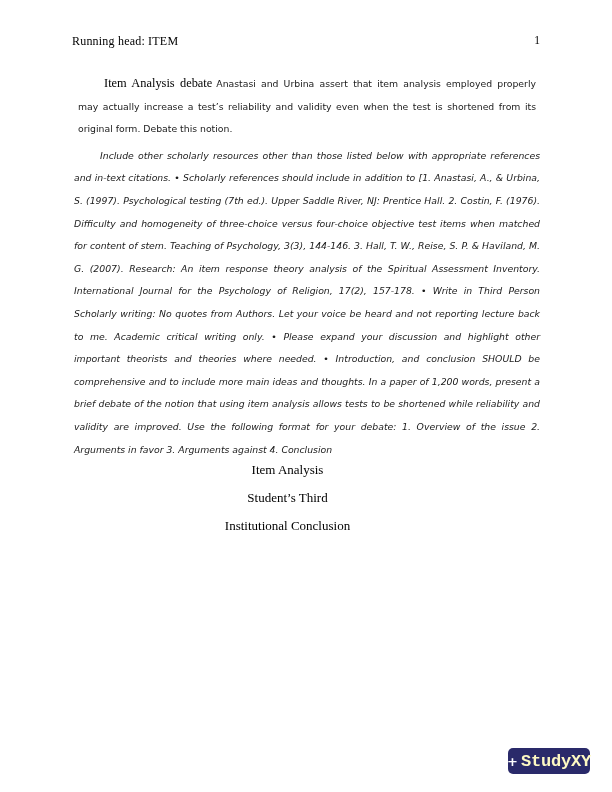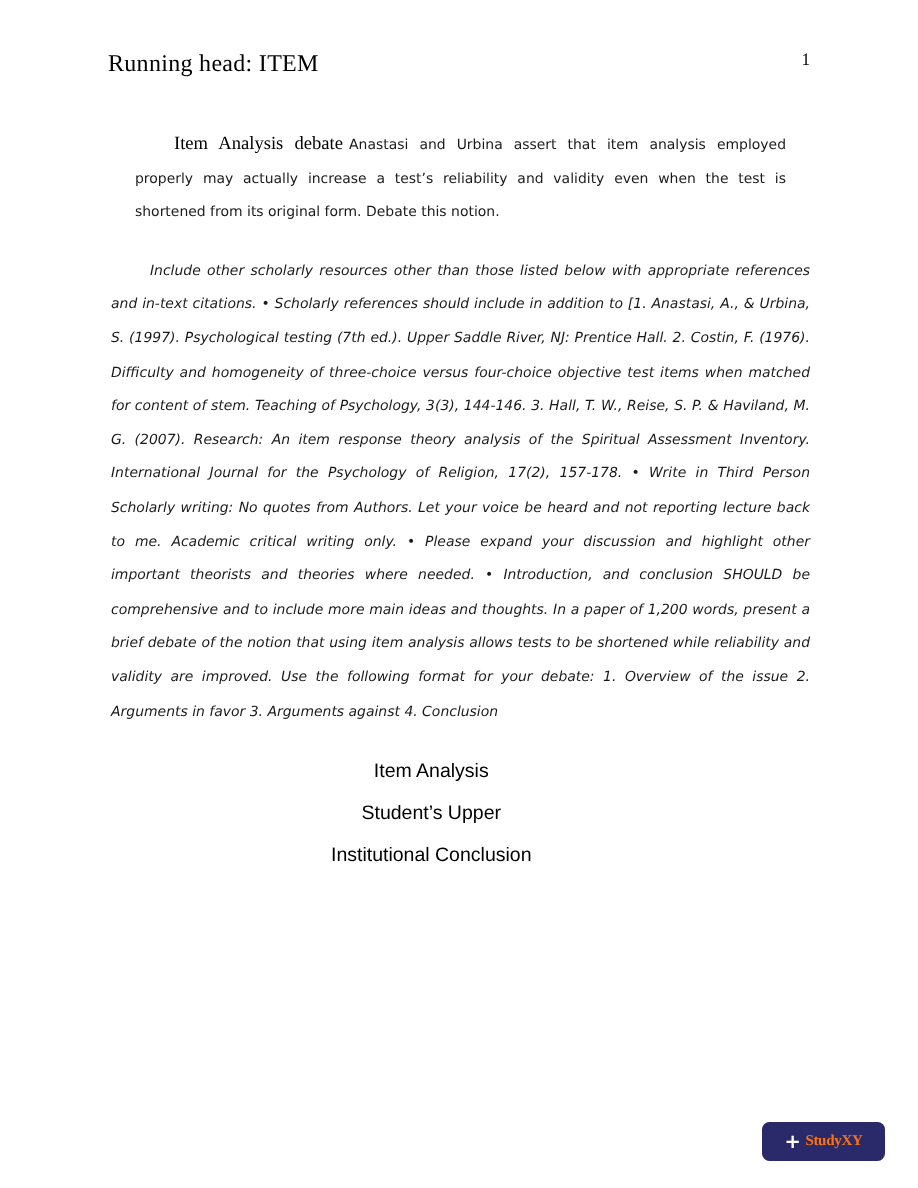--- a/index.html
+++ b/index.html
@@ -19,21 +19,21 @@
     position: relative;
     width: 612px;
     height: 792px;
     box-sizing: border-box;
   }
   .running-head {
     position: absolute;
     top: 34px;
     left: 72px;
     font-family: "Liberation Serif", serif;
-    font-size: 16px;
+    font-size: 12px;
     letter-spacing: 0.2px;
     color: #000;
   }
   .page-number {
     position: absolute;
     top: 34px;
     right: 72px;
     font-family: "Liberation Serif", serif;
     font-size: 11.5px;
     color: #000;
@@ -58,25 +58,25 @@
     display: inline-block;
     width: 26px;
   }
   .para2 {
     margin-top: 0;
     text-align: justify;
     font-style: italic;
   }
   .title-block {
     position: absolute;
-    top: 500px;
+    top: 456px;
     left: 0;
     width: 575px;
     text-align: center;
-    font-family: Liberation Sans, sans-serif;
+    font-family: Liberation Serif, serif;
     font-size: 13px;
     color: #000;
   }
   .title-block div {
     line-height: 28px;
   }
   .watermark {
     position: absolute;
     right: 22px;
     bottom: 18px;
@@ -90,23 +90,23 @@
     gap: 3px;
   }
   .watermark .plus {
     color: #ffffff;
     font-family: "DejaVu Sans", sans-serif;
     font-size: 13px;
     font-weight: bold;
     line-height: 1;
   }
   .watermark .wm-text {
-    color: #f97316;
-    font-family: Liberation Serif, serif;
-    font-size: 10px;
+    color: #fef9c3;
+    font-family: Liberation Mono, monospace;
+    font-size: 17px;
     font-weight: bold;
     letter-spacing: -0.2px;
     line-height: 1;
   }
   .edge-shadow {
     position: absolute;
     top: 0;
     left: 0;
     width: 612px;
     height: 792px;
@@ -117,31 +117,31 @@
 </head>
 <body>
 
 <div class="page">
 
   <div class="running-head">Running head: ITEM</div>
 
   <div class="page-number">1</div>
 
   <div class="body-block">
-    <p style="margin:16px;">
+    <p style="margin:4px;">
       <span class="para-indent"></span><span class="lead">Item Analysis debate</span><span style="margin-left:4px;">Anastasi and Urbina assert that item analysis employed properly may actually increase a test’s reliability and validity even when the test is shortened from its original form. Debate this notion.</span>
     </p>
     <p class="para2" style="margin:0;">
       <span class="para-indent"></span><span>Include other scholarly resources other than those listed below with appropriate references and in-text citations. • Scholarly references should include in addition to [1. Anastasi, A., &amp; Urbina, S. (1997). Psychological testing (7th ed.). Upper Saddle River, NJ: Prentice Hall. 2. Costin, F. (1976). Difficulty and homogeneity of three-choice versus four-choice objective test items when matched for content of stem. Teaching of Psychology, 3(3), 144-146. 3. Hall, T. W., Reise, S. P. &amp; Haviland, M. G. (2007). Research: An item response theory analysis of the Spiritual Assessment Inventory. International Journal for the Psychology of Religion, 17(2), 157-178. • Write in Third Person Scholarly writing: No quotes from Authors. Let your voice be heard and not reporting lecture back to me. Academic critical writing only. • Please expand your discussion and highlight other important theorists and theories where needed. • Introduction, and conclusion SHOULD be comprehensive and to include more main ideas and thoughts. In a paper of 1,200 words, present a brief debate of the notion that using item analysis allows tests to be shortened while reliability and validity are improved. Use the following format for your debate: 1. Overview of the issue 2. Arguments in favor 3. Arguments against 4. Conclusion</span>
     </p>
   </div>
 
   <div class="title-block">
     <div>Item Analysis</div>
-    <div>Student’s Upper</div>
+    <div>Student’s Third</div>
     <div>Institutional Conclusion</div>
   </div>
 
   <div class="watermark">
     <span class="plus">+</span>
     <span class="wm-text">StudyXY</span>
   </div>
 
   <div class="edge-shadow"></div>
 </div>

